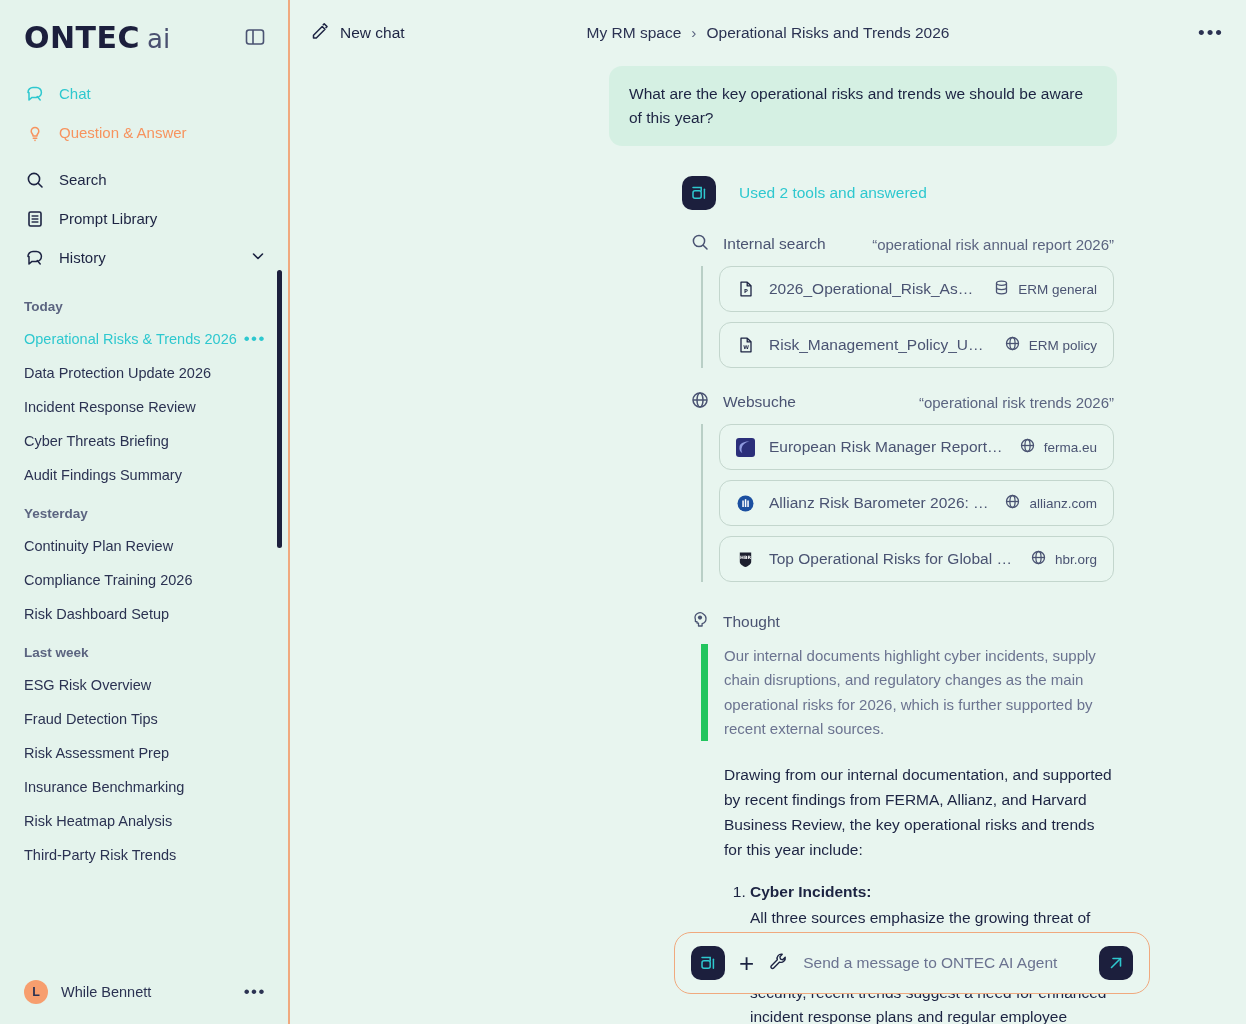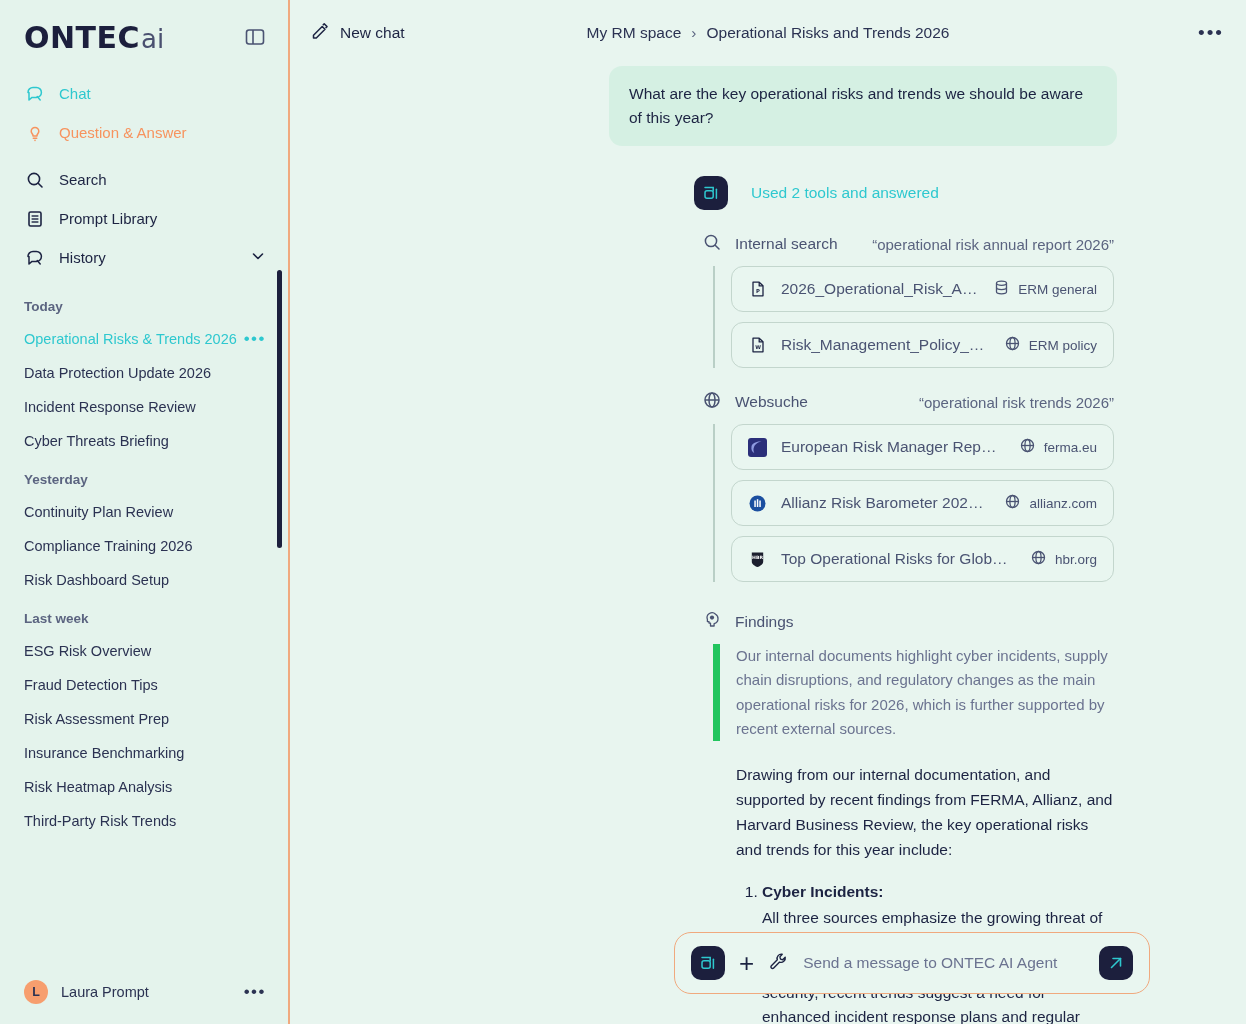--- a/index.html
+++ b/index.html
@@ -26,21 +26,21 @@
   }
   .sidebar-scrollbar {
     position: absolute; left: 277px; top: 270px;
     width: 5px; height: 278px;
     background: #1c1f3d; border-radius: 3px;
   }
   .logo-row {
     display: flex; align-items: center; justify-content: space-between;
     padding: 18px 24px 0 24px; height: 56px;
   }
-  .logo { display: flex; align-items: baseline; gap: 1px; }
+  .logo { display: flex; align-items: baseline; gap: 7px; }
   .logo-main {
     font-size: 30px; font-weight: 700; color: #1c1f3d;
     letter-spacing: 0.5px; font-family: "DejaVu Sans", sans-serif;
   }
   .logo-ai {
     font-size: 26px; color: #4a5070; font-weight: 400;
     font-family: "DejaVu Sans", sans-serif;
   }
   .panel-toggle { cursor: pointer; display: flex; }
 
@@ -94,21 +94,20 @@
     display: flex; align-items: center; justify-content: center;
     gap: 10px; font-size: 15.5px; color: #2b3252; pointer-events: none;
   }
   .breadcrumb span { pointer-events: auto; cursor: pointer; }
   .crumb-sep { color: #5b6480; }
   .top-dots { margin-left: auto; color: #2b3252; letter-spacing: 2px; font-size: 19px; line-height: 10px; cursor: pointer; z-index: 2; }
 
   .thread {
     position: absolute; top: 58px; left: 0; right: 0; bottom: 0;
     padding: 0 24px 0 0;
-    margin-left: 12px;
   }
 
   .user-bubble {
     margin: 8px 105px 0 auto; max-width: 508px;
     background: #d5f0e3; border-radius: 13px;
     padding: 16px 20px; font-size: 15.5px; line-height: 1.55;
     color: #1c2342;
   }
 
   .agent-head { display: flex; align-items: center; gap: 23px; padding: 30px 0 0 392px; }
@@ -264,20 +263,23 @@
       </div>
       <div class="hist-item">
         <span>Data Protection Update 2026</span>
       </div>
       <div class="hist-item">
         <span>Incident Response Review</span>
       </div>
       <div class="hist-item">
         <span>Cyber Threats Briefing</span>
       </div>
+      <div class="hist-item">
+        <span>Audit Findings Summary</span>
+      </div>
 
       <div class="section-label">Yesterday</div>
       <div class="hist-item">
         <span>Continuity Plan Review</span>
       </div>
       <div class="hist-item">
         <span>Compliance Training 2026</span>
       </div>
       <div class="hist-item">
         <span>Risk Dashboard Setup</span>
@@ -301,21 +303,21 @@
       </div>
       <div class="hist-item">
         <span>Third-Party Risk Trends</span>
       </div>
     </div>
 
     <div class="sidebar-scrollbar"></div>
 
     <div class="user-row">
       <div class="avatar">L</div>
-      <span class="user-name">Laura Prompt</span>
+      <span class="user-name">While Bennett</span>
       <span class="user-dots">•••</span>
     </div>
 
     <div class="sidebar-divider"></div>
   </aside>
 
   <section class="main">
 
     <div class="topbar">
       <div class="newchat">
@@ -487,21 +489,21 @@
       </div>
 
       <div class="tool-block">
         <div class="thought-head">
           <span>
             <svg width="20" height="20" viewBox="0 0 20 20" fill="none">
               <path d="M13.6 4.2a5 5 0 00-8.2 5.3v2.1h1.6v1.5h1.5V16h3.6v-2.3c2.4-.6 3.9-2.6 3.9-4.9a5 5 0 00-2.4-4.6z" stroke="#4a5372" stroke-width="1.3" stroke-linejoin="round"></path>
               <circle cx="10" cy="7.6" r="2.1" fill="#4a5372"></circle>
             </svg>
           </span>
-          <span class="thought-title">Findings</span>
+          <span class="thought-title">Thought</span>
         </div>
         <div class="thought-body">Our internal documents highlight cyber incidents, supply chain  disruptions, and regulatory changes as the main operational risks for  2026, which is further supported by recent external sources.</div>
       </div>
 
       <div class="answer">
         <div>Drawing from our internal documentation, and supported by recent  findings from FERMA, Allianz, and Harvard Business Review, the key operational risks and trends for this year include:</div>
         <ol class="answer-list">
           <li>
             <b>Cyber Incidents:</b>
             <span class="li-body">All three sources emphasize  the growing threat of cyber attacks, including ransomware and data  breaches. While our internal policies address IT security, recent trends suggest a need for enhanced incident response plans and regular  employee training to mitigate these risks.</span>

